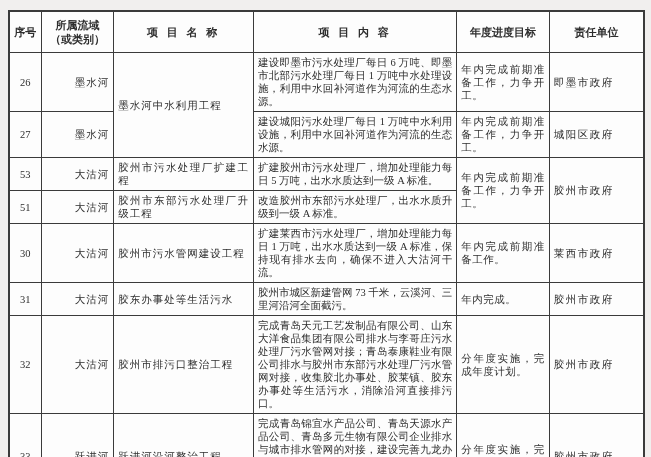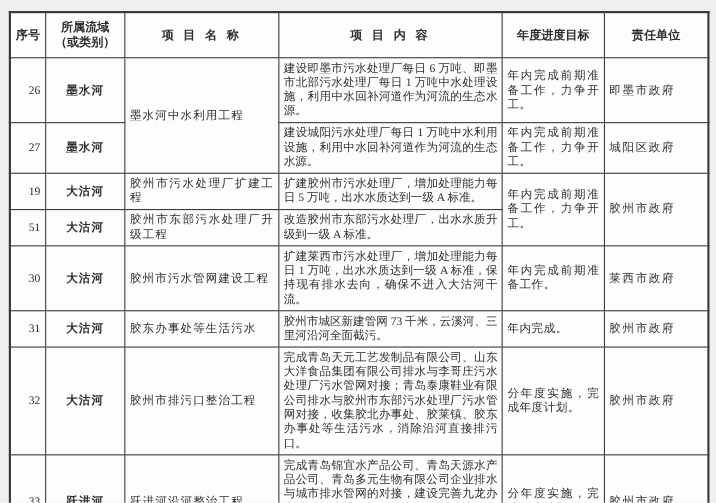--- a/index.html
+++ b/index.html
@@ -40,22 +40,22 @@
     text-align: center;
     padding: 2px 2px;
   }
   .col-seq    { width: 32px; }
   .col-basin  { width: 72px; }
   .col-name   { width: 139px; }
   .col-content{ width: 202px; }
   .col-target { width: 92px; }
   .col-unit   { width: 94px; }
 
-  td.cell-seq   { text-align: right; font-size: 11px; }
-  td.cell-basin { text-align: center; font-size: 11px; letter-spacing: 1px; font-weight: bold; }
+  td.cell-seq   { text-align: center; font-size: 11px; }
+  td.cell-basin { text-align: right; font-size: 11px; letter-spacing: 1px; }
   td.cell-name  { text-align: left; text-align: justify; padding-left: 6px; padding-right: 6px; letter-spacing: 1px; }
   td.cell-content { text-align: justify; padding-left: 6px; padding-right: 5px; margin-top: 45px; }
   td.cell-target  { text-align: justify; padding-left: 6px; padding-right: 5px; letter-spacing: 0.5px; }
   td.cell-unit    { text-align: left; padding-left: 7px; letter-spacing: 1.5px; border-radius: 15px; }
 
   .hdr-two-line { display: block; line-height: 14px; }
   thead .sp { letter-spacing: 3px; }
 </style>
 </head>
 <body style="background: rgb(241, 239, 238);">
@@ -93,21 +93,21 @@
         <td class="cell-unit">即墨市政府</td>
       </tr>
       <tr>
         <td class="cell-seq">27</td>
         <td class="cell-basin">墨水河</td>
         <td class="cell-content">建设城阳污水处理厂每日 1 万吨中水利用设施，利用中水回补河道作为河流的生态水源。</td>
         <td class="cell-target">年内完成前期准备工作，力争开工。</td>
         <td class="cell-unit">城阳区政府</td>
       </tr>
       <tr>
-        <td class="cell-seq">19</td>
+        <td class="cell-seq">53</td>
         <td class="cell-basin">大沽河</td>
         <td class="cell-name">胶州市污水处理厂扩建工程</td>
         <td class="cell-content">扩建胶州市污水处理厂，增加处理能力每日 5 万吨，出水水质达到一级 A 标准。</td>
         <td class="cell-target" rowspan="2">年内完成前期准备工作，力争开工。</td>
         <td class="cell-unit" rowspan="2">胶州市政府</td>
       </tr>
       <tr>
         <td class="cell-seq">51</td>
         <td class="cell-basin">大沽河</td>
         <td class="cell-name">胶州市东部污水处理厂升级工程</td>

